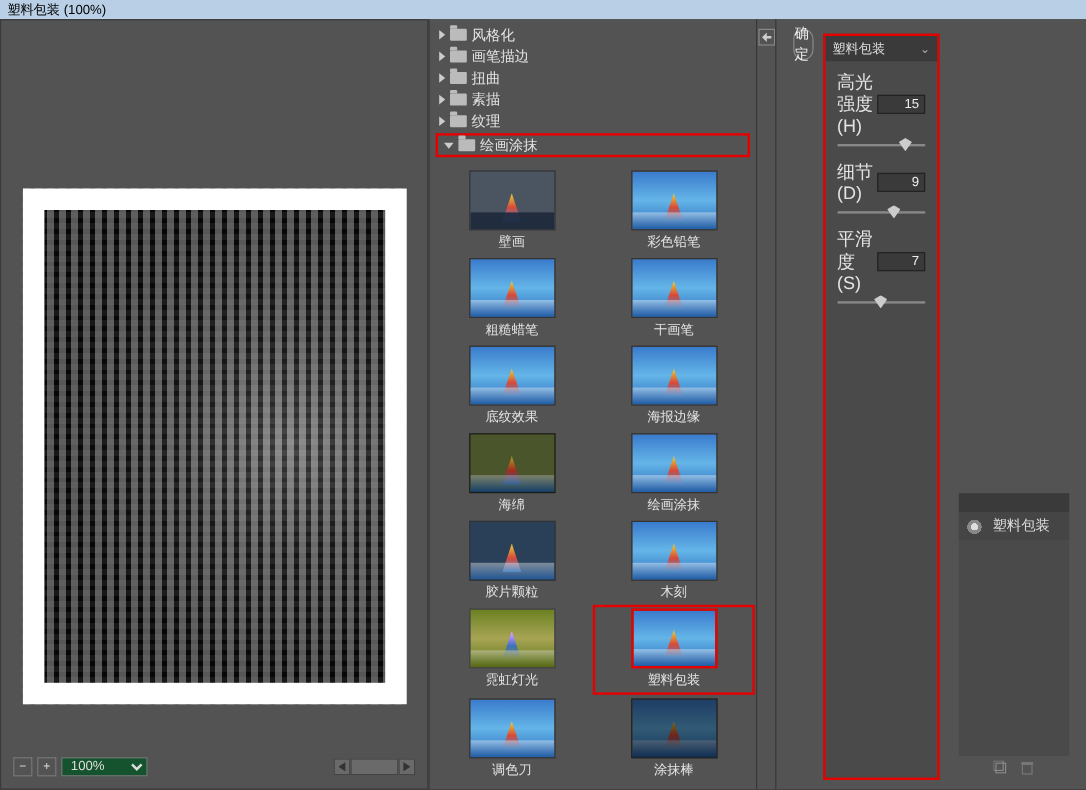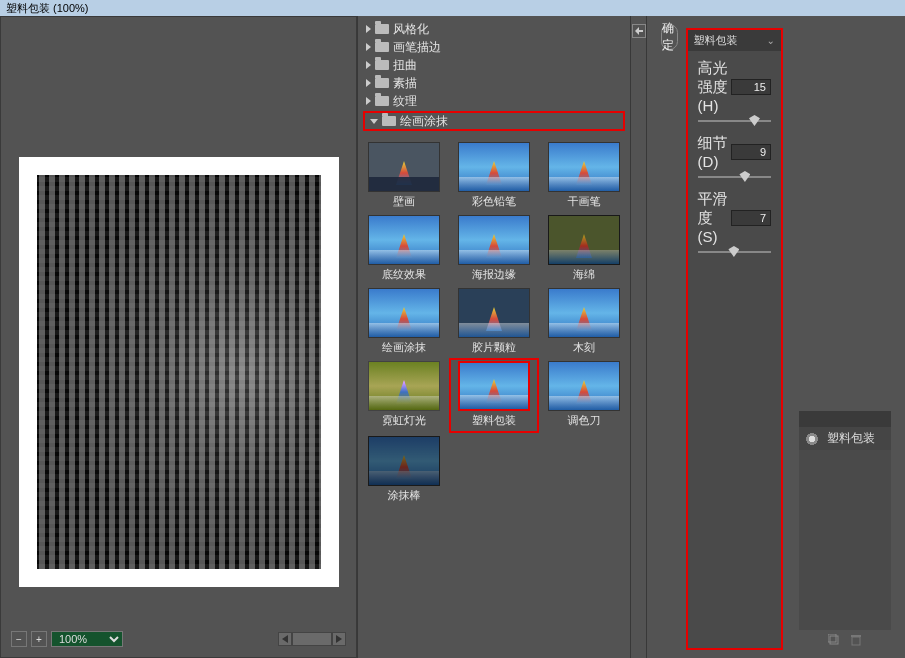--- a/index.html
+++ b/index.html
@@ -28,21 +28,21 @@
 
 .middle-pane { width: 273px; background: #535353; border-left: 1px solid #383838; display: flex; flex-direction: column; }
 .cat-list { padding: 4px 2px; }
 .cat-row { display: flex; align-items: center; height: 18px; padding: 0 6px; color: #e4e4e4; cursor: pointer; gap: 4px; }
 .cat-row .tri { width: 0; height: 0; border-top: 4px solid transparent; border-bottom: 4px solid transparent; border-left: 5px solid #ccc; }
 .cat-row.open .tri { border-left: 4px solid transparent; border-right: 4px solid transparent; border-top: 5px solid #ccc; border-bottom: none; }
 .cat-row .fld { width: 14px; height: 10px; background: #bbb; border-radius: 1px; position: relative; }
 .cat-row .fld::before { content:""; position:absolute; top:-3px; left:0; width:6px; height:3px; background:#bbb; border-radius:1px 1px 0 0; }
 .cat-row.highlight { outline: 2px solid #e60000; outline-offset: -1px; background: #535353; margin: 2px 4px; width: calc(100% - 8px); }
 
-.thumb-grid { padding: 6px 4px; display: grid; grid-template-columns: repeat(3, 1fr); gap: 6px 6px; overflow-y: auto; }
+.thumb-grid { padding: 6px 4px; display: grid; grid-template-columns: repeat(2, 1fr); gap: 6px 6px; overflow-y: auto; }
 .thumb { display: flex; flex-direction: column; align-items: center; cursor: pointer; }
 .thumb .img { width: 72px; height: 50px; background: linear-gradient(180deg, #3a7bcc 0%, #64b5e8 50%, #2a6bbc 100%); border: 1px solid #333; position: relative; overflow: hidden; }
 .thumb .img::before { content:""; position:absolute; bottom:6px; left:50%; width:16px; height:24px; background: linear-gradient(180deg,#e4d53a,#d74a3a,#3a8bd7); transform: translateX(-50%); clip-path: polygon(50% 0,100% 100%,0 100%); }
 .thumb .img::after { content:""; position:absolute; bottom:0; left:0; right:0; height:14px; background: linear-gradient(180deg, rgba(255,255,255,0.4), rgba(30,90,160,0.8)); }
 .thumb.sel .img { border: 2px solid #e60000; }
 .thumb.sel { outline: 2px solid #e60000; outline-offset: 1px; padding-bottom: 2px; }
 .thumb .lbl { color: #e4e4e4; font-size: 11px; margin-top: 2px; }
 .thumb.b1 .img { background: #4a5561; } .thumb.b1 .img::after { background: rgba(30,40,60,0.9); }
 .thumb.c2 .img { background: #6f7a4a; filter: contrast(1.2) brightness(0.7); }
 .thumb.c9 .img { background: #2a4058; }
@@ -149,20 +149,24 @@
         <div class="thumb b1">
             <div class="img"></div>
             <div class="lbl">壁画</div>
           </div>
         <div class="thumb">
             <div class="img"></div>
             <div class="lbl">彩色铅笔</div>
           </div>
         <div class="thumb">
             <div class="img"></div>
+            <div class="lbl">粗糙蜡笔</div>
+          </div>
+        <div class="thumb">
+            <div class="img"></div>
             <div class="lbl">干画笔</div>
           </div>
         <div class="thumb">
             <div class="img"></div>
             <div class="lbl">底纹效果</div>
           </div>
         <div class="thumb">
             <div class="img"></div>
             <div class="lbl">海报边缘</div>
           </div>

